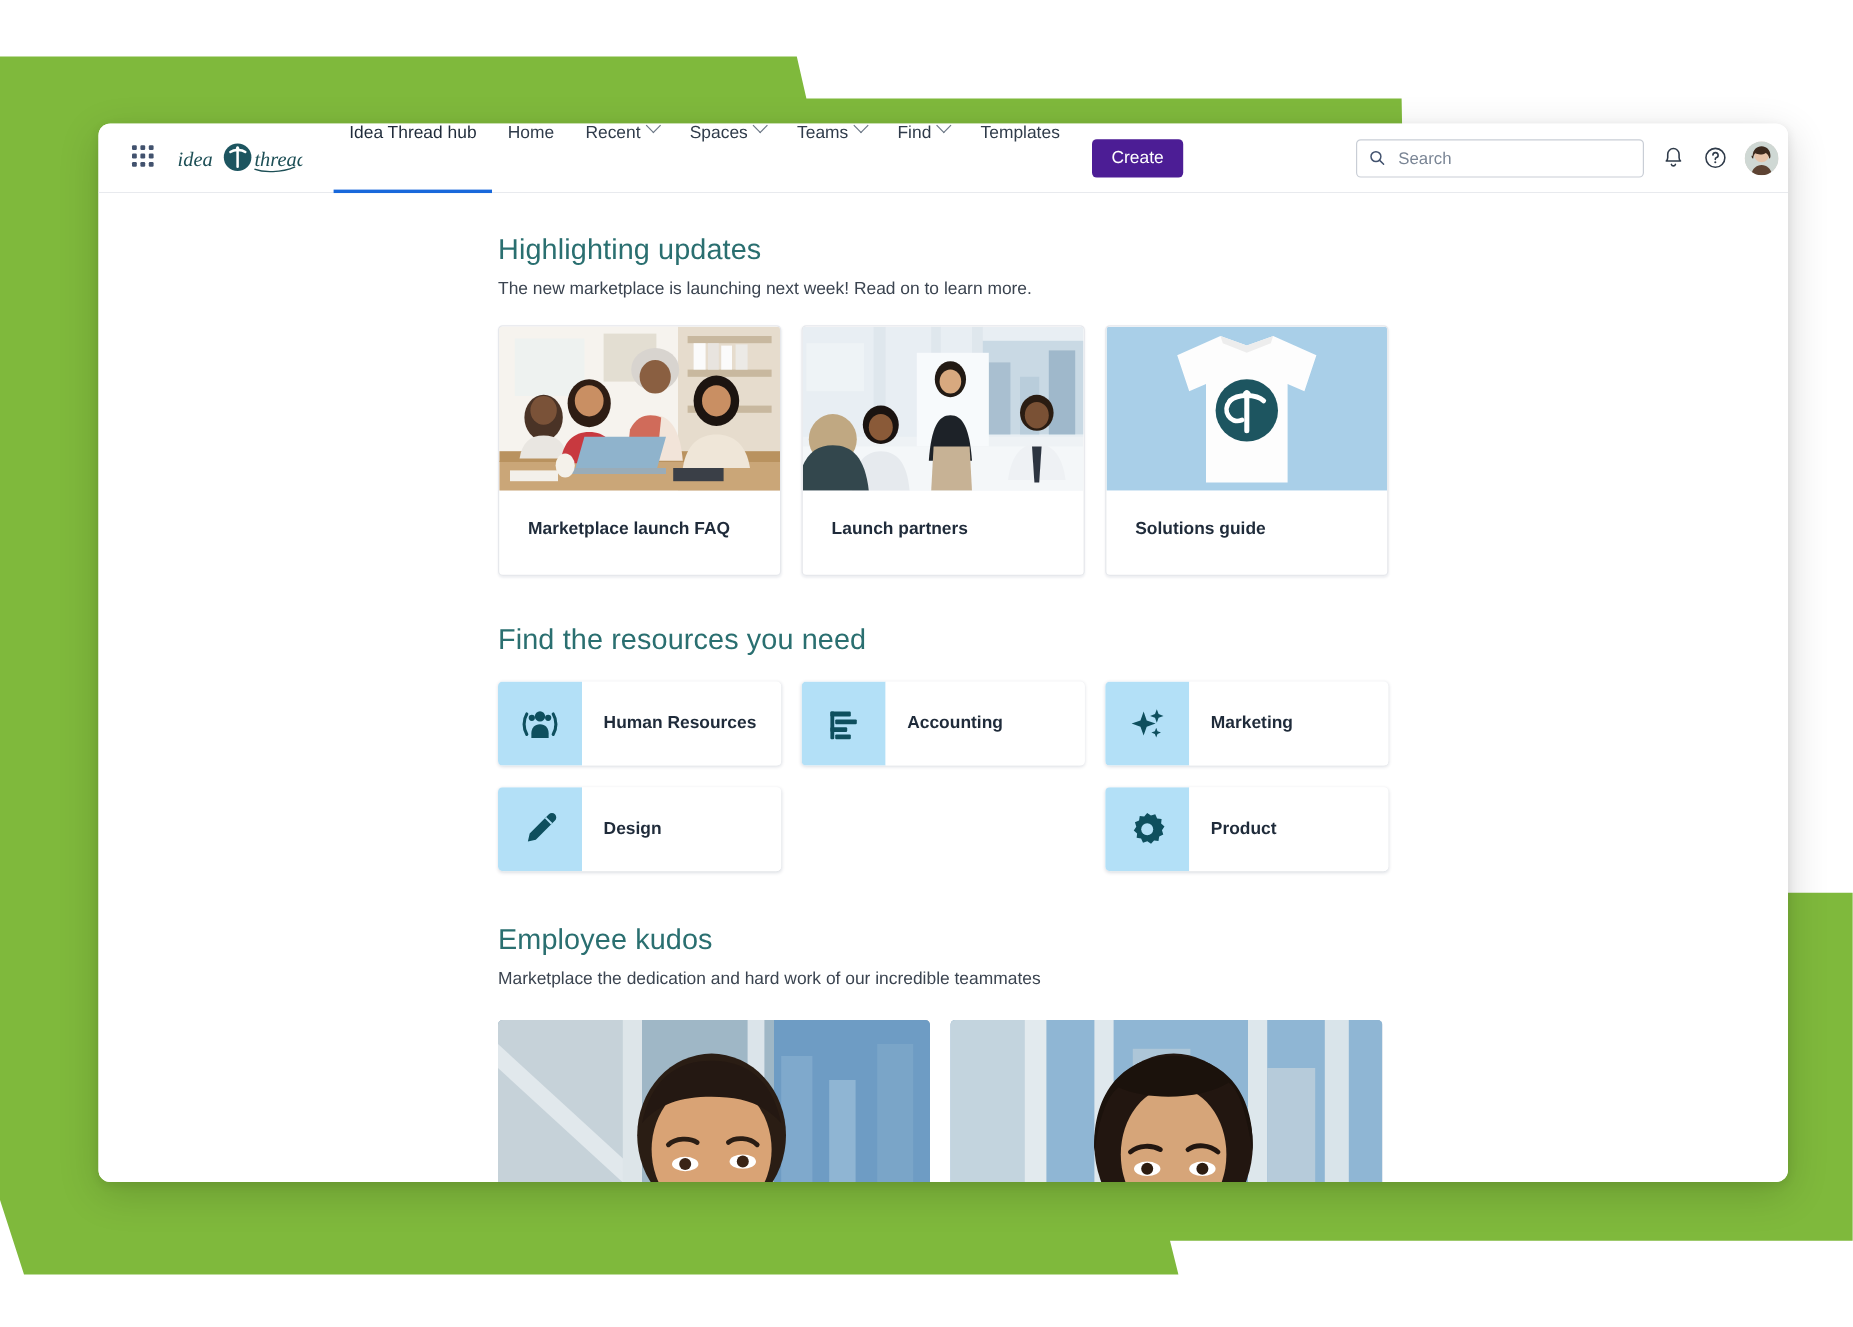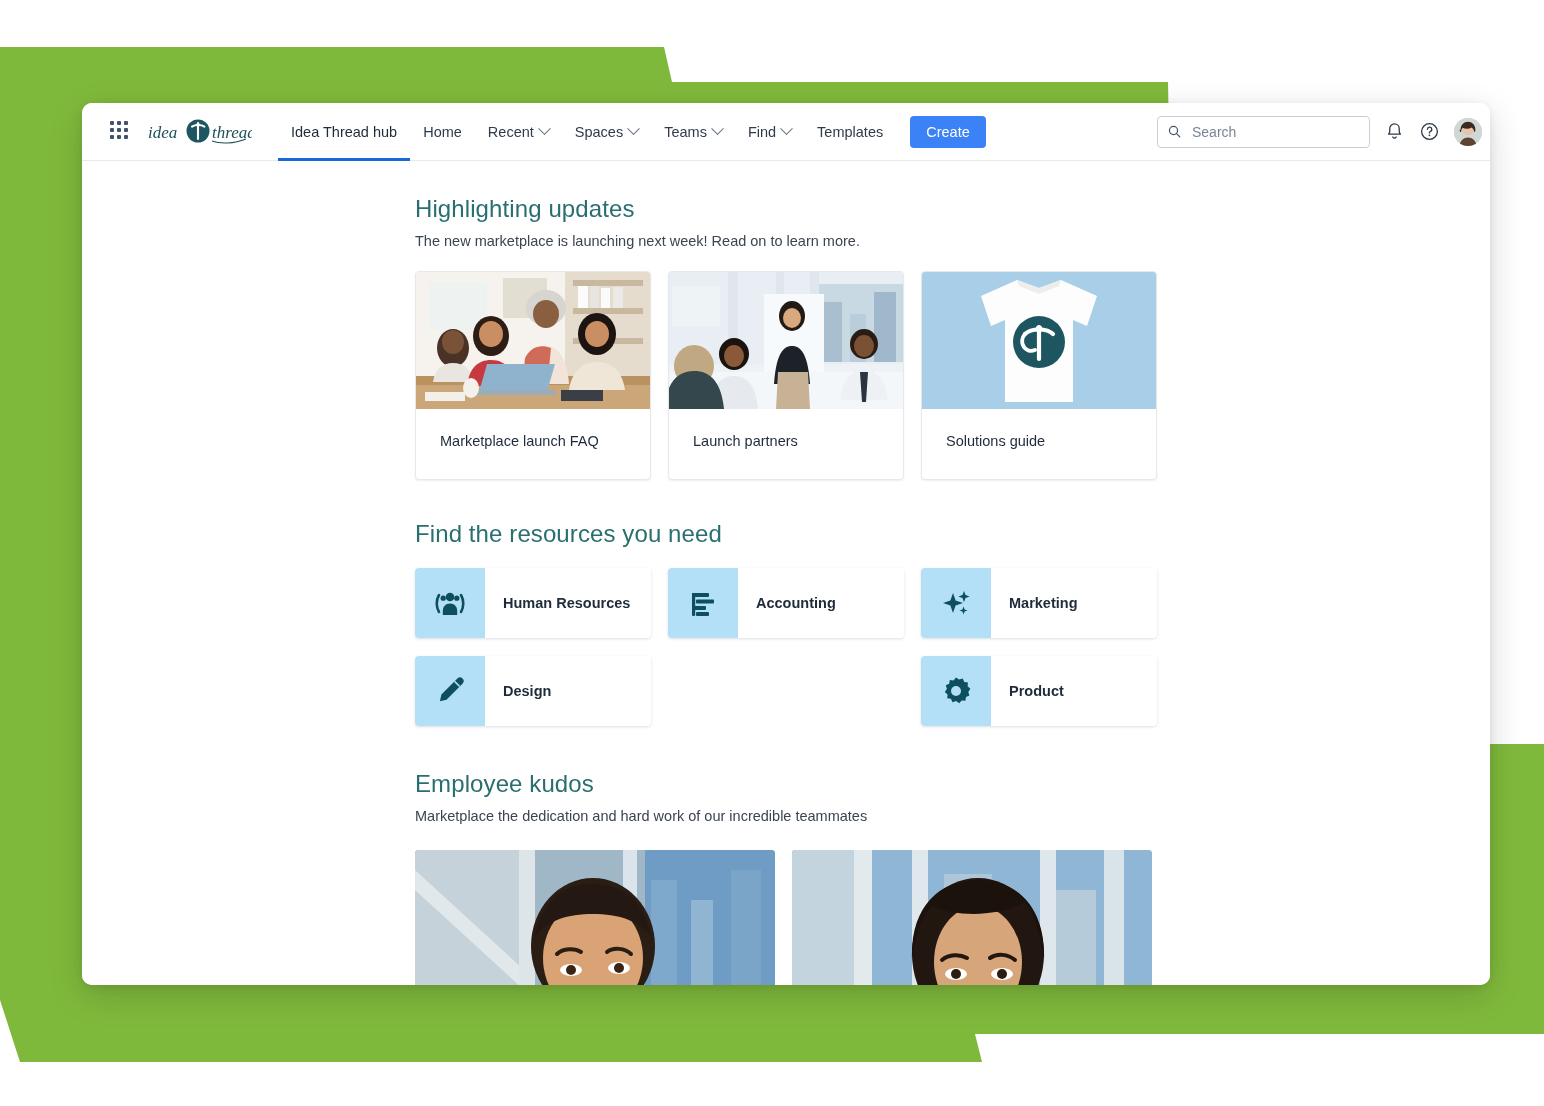--- a/index.html
+++ b/index.html
@@ -74,21 +74,20 @@
     align-items: center;
     gap: 0px;
     height: 58px;
   }
   .nav-link {
     font-size: 14.5px;
     color: #2f3b4a;
     padding: 0 13px;
     height: 58px;
     display: flex;
-    align-items: center;
     cursor: pointer;
     white-space: nowrap;
     position: relative;
   }
   .nav-link.active {
     color: #1f2b3a;
     font-weight: 400;
   }
   .nav-link.active::after {
     content: "";
@@ -99,38 +98,38 @@
   }
   .caret {
     display: inline-block;
     margin-left: 6px;
     width: 8px; height: 8px;
     border-right: 1.4px solid #6b7785;
     border-bottom: 1.4px solid #6b7785;
     transform: rotate(45deg) translate(-2px,-2px);
   }
   #create-button {
-    background: #3b82f6;
+    background: #4c1d95;
     color: #fff;
     font-size: 14.5px;
     border: none;
     border-radius: 4px;
     padding: 8px 16px;
     margin-left: 14px;
     cursor: pointer;
     font-family: "Liberation Sans", sans-serif;
   }
   .nav-right {
     margin-left: auto;
     display: flex;
     align-items: center;
     gap: 14px;
   }
   #search-box {
-    width: 213px;
+    width: 240px;
     height: 32px;
     border: 1px solid #c9ced6;
     border-radius: 4px;
     display: flex;
     align-items: center;
     padding: 0 10px;
     box-sizing: border-box;
     background: #fff;
   }
   #search-box input {
@@ -199,21 +198,21 @@
     height: 137px;
     width: 100%;
     position: relative;
     overflow: hidden;
   }
   .update-thumb svg { display: block; width: 100%; height: 100%; }
   .update-label {
     font-size: 14.5px;
     color: #1f2b3a;
     padding: 24px 24px 30px 24px;
-    font-weight: 400;
+    font-weight: 700;
   }
 
   
   .res-row {
     display: flex;
     gap: 17px;
     margin-bottom: 18px;
   }
   .res-row.centered { justify-content: space-between; }
   .res-tile {

